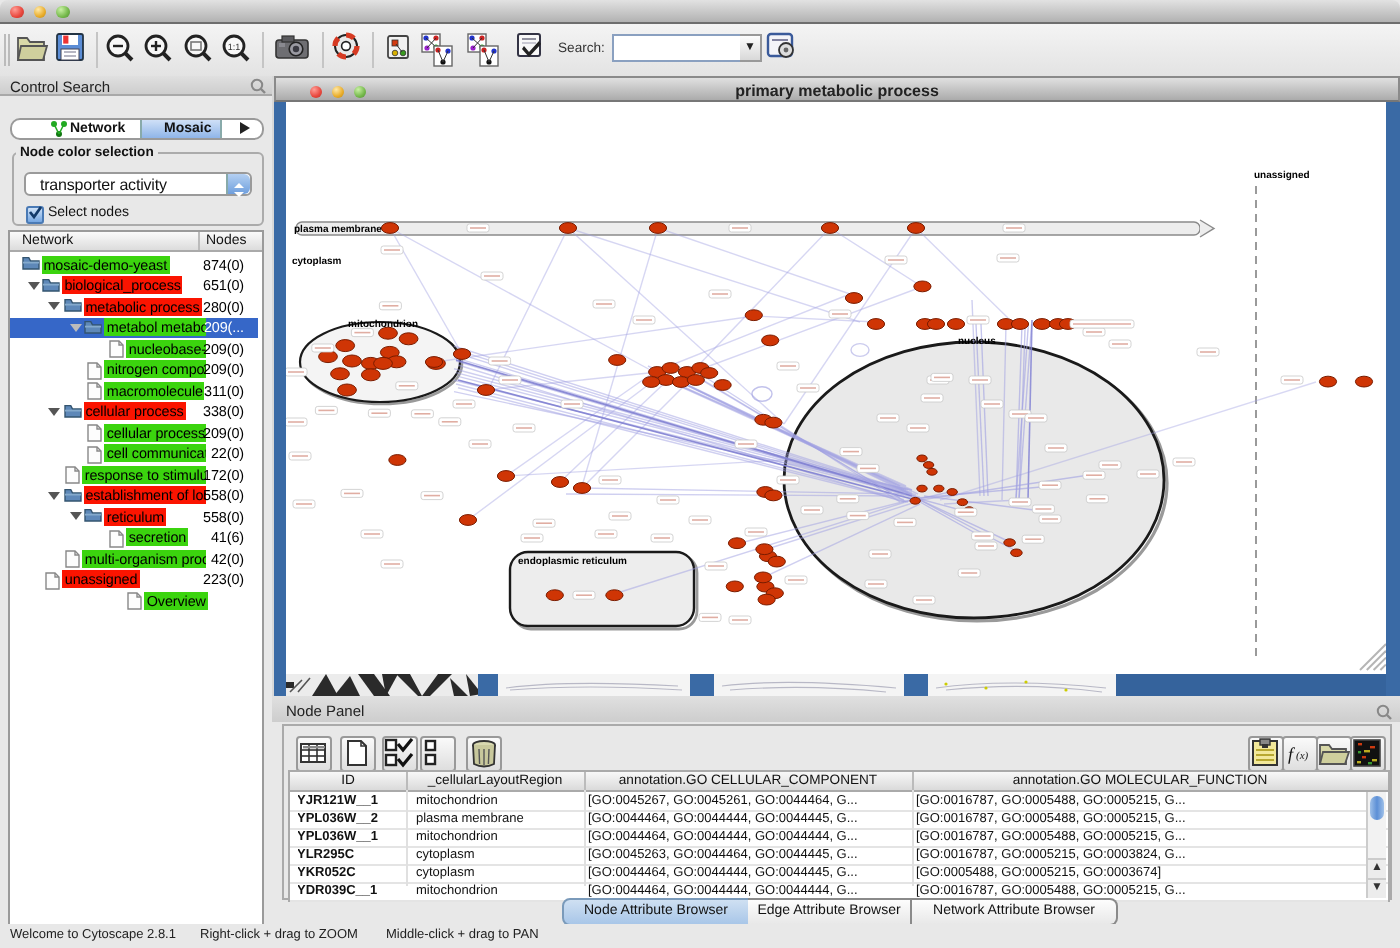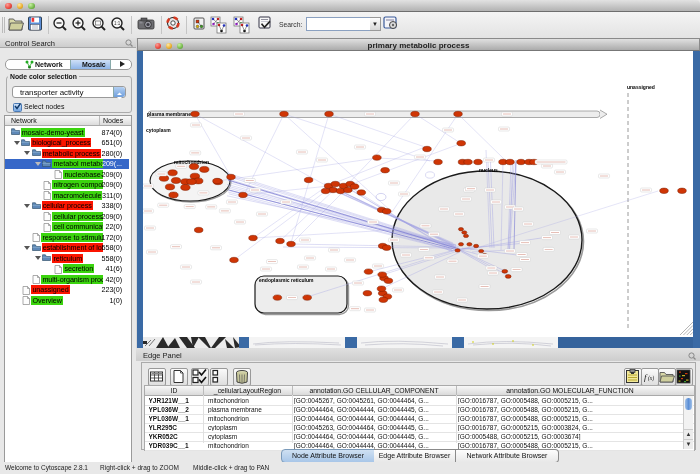--- a/index.html
+++ b/index.html
@@ -348,21 +348,21 @@
         <span class="num" style="color:#000">42(0)</span>
       </div>
       <div class="trow" style="top:168.5px;">
         <span style="position:absolute;left:17px;top:1.2px"><svg width="8" height="9" viewBox="0 0 8 9">
             <path d="M1 0.5 L5.5 0.5 L7.5 2.5 L7.5 8.5 L1 8.5 Z" fill="#fdfdfd" stroke="#888" stroke-width="0.7"></path>
             <path d="M5.5 0.5 L5.5 2.5 L7.5 2.5" fill="none" stroke="#888" stroke-width="0.7"></path>
           </svg></span>
         <span class="txt red" style="left:26.4px;max-width:70.1px;color:#000">unassigned</span>
         <span class="num" style="color:#000">223(0)</span>
       </div>
-      <div class="trow" style="top:179.0px;">
+      <div class="trow" style="top:179.0px;margin-left:41px;">
         <span style="position:absolute;left:17px;top:1.2px"><svg width="8" height="9" viewBox="0 0 8 9">
             <path d="M1 0.5 L5.5 0.5 L7.5 2.5 L7.5 8.5 L1 8.5 Z" fill="#fdfdfd" stroke="#888" stroke-width="0.7"></path>
             <path d="M5.5 0.5 L5.5 2.5 L7.5 2.5" fill="none" stroke="#888" stroke-width="0.7"></path>
           </svg></span>
         <span class="txt grn" style="left:26.4px;max-width:70.1px;color:#000">Overview</span>
         <span class="num" style="color:#000">1(0)</span>
       </div>
     </div>
 </div>
 <div class="abs" style="left:136px;top:38px;width:564px;height:312px;background:#d8d8d8"></div>
@@ -948,21 +948,21 @@
 <g fill="#cc0">
         <circle cx="330" cy="5" r="0.8"></circle>
         <circle cx="350" cy="7" r="0.8"></circle>
         <circle cx="370" cy="4" r="0.8"></circle>
         <circle cx="390" cy="8" r="0.8"></circle>
       </g>
 <rect x="415" y="0" width="135" height="11" fill="#35639c"></rect>
 </svg>
   </div>
 <div id="dp-header" class="abs">
-    <span>Edge Panel</span>
+    <span>Node Panel</span>
     <svg width="8" height="8" style="position:absolute;right:4px;top:4px">
       <circle cx="3.5" cy="3.5" r="2.6" fill="none" stroke="#888" stroke-width="1"></circle>
       <line x1="5.5" y1="5.5" x2="7.5" y2="7.5" stroke="#888" stroke-width="1.2"></line>
     </svg>
   </div>
 <div id="dp-body" class="abs">
     <div id="dp-inner">
 <div class="dbtn" style="left:6px"><svg width="15" height="15">
           <rect x="1.5" y="3" width="12" height="9" fill="#fff" stroke="#333" stroke-width="1"></rect>
           <line x1="1.5" y1="6" x2="13.5" y2="6" stroke="#333" stroke-width="0.8"></line>

